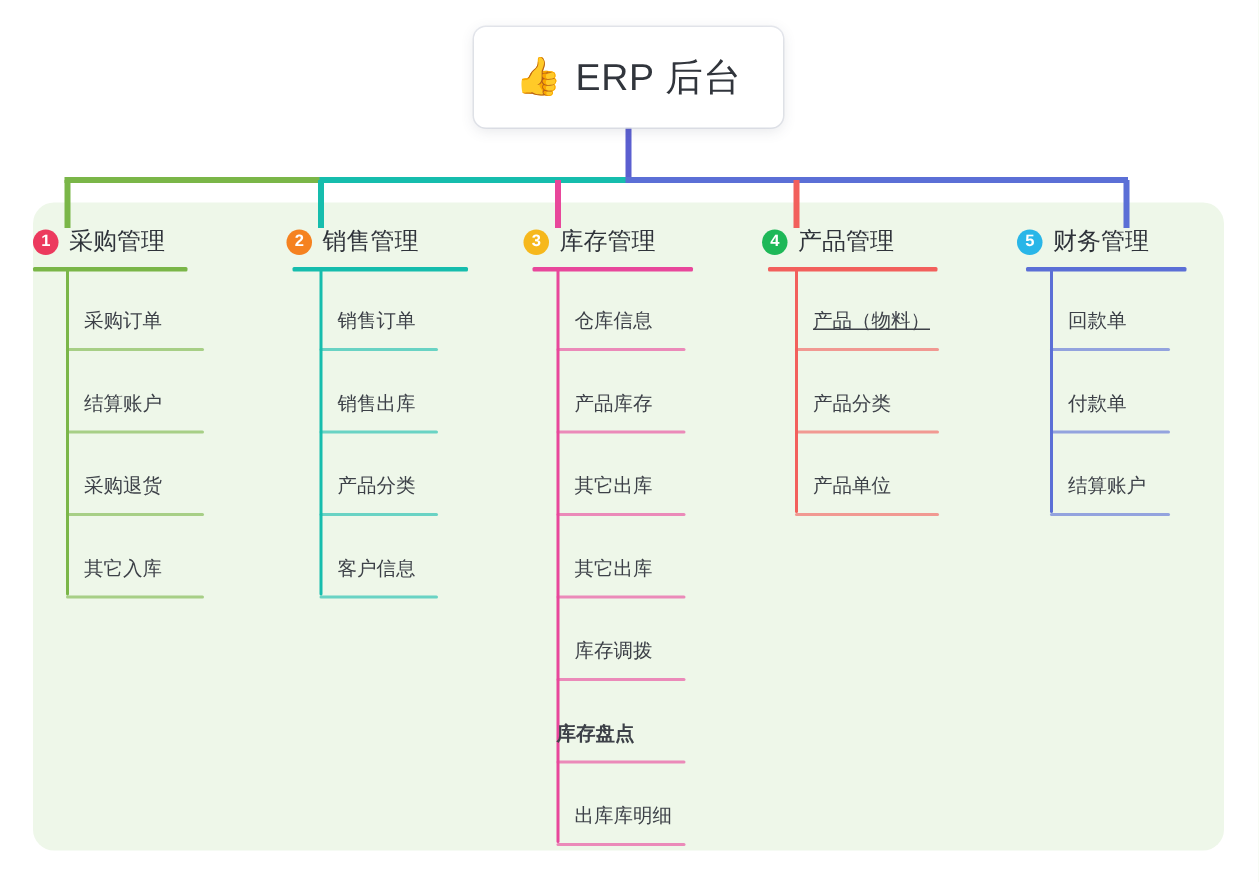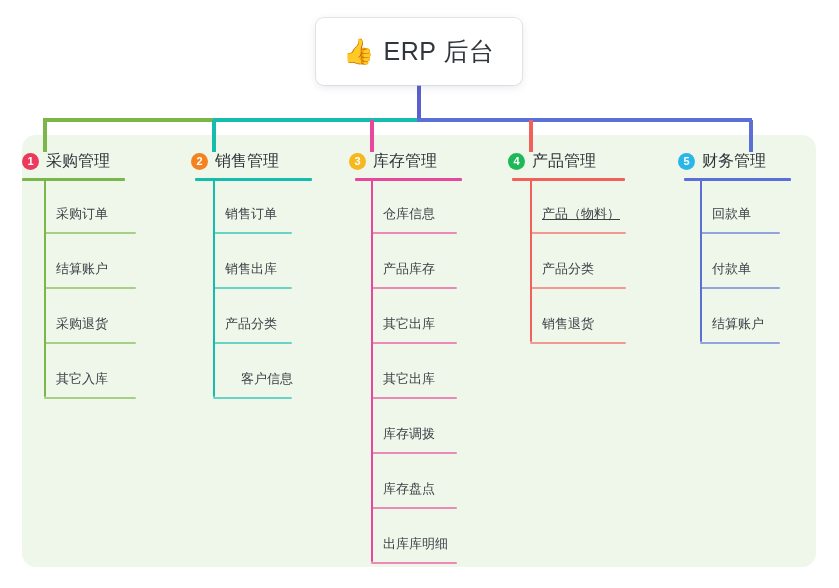--- a/index.html
+++ b/index.html
@@ -100,57 +100,57 @@
           <span class="col-title">销售管理</span>
         </div>
         <div class="head-rule" style="left: 4px; top: 28px; width: 117px; background: rgb(22, 189, 173);"></div>
         <div class="spine" style="left: 22px; top: 28px; height: 219px; background: rgb(22, 189, 173);"></div>
         <div class="item-label" style="left: 34px; top: 55px;">销售订单</div>
         <div class="item-rule" style="left: 22px; top: 82px; width: 79px; background: rgb(22, 189, 173);"></div>
         <div class="item-label" style="left: 34px; top: 110px;">销售出库</div>
         <div class="item-rule" style="left: 22px; top: 137px; width: 79px; background: rgb(22, 189, 173);"></div>
         <div class="item-label" style="left: 34px; top: 165px;">产品分类</div>
         <div class="item-rule" style="left: 22px; top: 192px; width: 79px; background: rgb(22, 189, 173);"></div>
-        <div class="item-label" style="left: 34px; top: 220px; margin-left: 16px;">客户信息</div>
+        <div class="item-label" style="left: 34px; top: 220px;">客户信息</div>
         <div class="item-rule" style="left: 22px; top: 247px; width: 79px; background: rgb(22, 189, 173);"></div>
       </div>
       <div class="col" style="left: 349px; top: 150px;">
         <div class="col-head">
           <span class="badge" style="background: rgb(246, 184, 28);">3</span>
           <span class="col-title">库存管理</span>
         </div>
         <div class="head-rule" style="left: 6px; top: 28px; width: 107px; background: rgb(232, 71, 155);"></div>
         <div class="spine" style="left: 22px; top: 28px; height: 384px; background: rgb(232, 71, 155);"></div>
         <div class="item-label" style="left: 34px; top: 55px;">仓库信息</div>
         <div class="item-rule" style="left: 22px; top: 82px; width: 86px; background: rgb(232, 71, 155);"></div>
         <div class="item-label" style="left: 34px; top: 110px;">产品库存</div>
         <div class="item-rule" style="left: 22px; top: 137px; width: 86px; background: rgb(232, 71, 155);"></div>
         <div class="item-label" style="left: 34px; top: 165px;">其它出库</div>
         <div class="item-rule" style="left: 22px; top: 192px; width: 86px; background: rgb(232, 71, 155);"></div>
         <div class="item-label" style="left: 34px; top: 220px;">其它出库</div>
         <div class="item-rule" style="left: 22px; top: 247px; width: 86px; background: rgb(232, 71, 155);"></div>
         <div class="item-label" style="left: 34px; top: 275px;">库存调拨</div>
         <div class="item-rule" style="left: 22px; top: 302px; width: 86px; background: rgb(232, 71, 155);"></div>
-        <div class="item-label" style="left: 34px; top: 330px;">库存盘点</div>
+        <div class="item-label" style="left: 22px; top: 330px; font-weight: bold;">库存盘点</div>
         <div class="item-rule" style="left: 22px; top: 357px; width: 86px; background: rgb(232, 71, 155);"></div>
         <div class="item-label" style="left: 34px; top: 385px;">出库库明细</div>
         <div class="item-rule" style="left: 22px; top: 412px; width: 86px; background: rgb(232, 71, 155);"></div>
       </div>
       <div class="col" style="left: 508px; top: 150px;">
         <div class="col-head">
           <span class="badge" style="background: rgb(30, 184, 88);">4</span>
           <span class="col-title">产品管理</span>
         </div>
         <div class="head-rule" style="left: 4px; top: 28px; width: 113px; background: rgb(242, 96, 92);"></div>
         <div class="spine" style="left: 22px; top: 28px; height: 164px; background: rgb(242, 96, 92);"></div>
         <div class="item-label" style="left: 34px; top: 55px; text-decoration: underline;">产品（物料）</div>
         <div class="item-rule" style="left: 22px; top: 82px; width: 96px; background: rgb(242, 96, 92);"></div>
         <div class="item-label" style="left: 34px; top: 110px;">产品分类</div>
         <div class="item-rule" style="left: 22px; top: 137px; width: 96px; background: rgb(242, 96, 92);"></div>
-        <div class="item-label" style="left: 34px; top: 165px;">销售退货</div>
+        <div class="item-label" style="left: 34px; top: 165px;">产品单位</div>
         <div class="item-rule" style="left: 22px; top: 192px; width: 96px; background: rgb(242, 96, 92);"></div>
       </div>
       <div class="col" style="left: 678px; top: 150px;">
         <div class="col-head">
           <span class="badge" style="background: rgb(41, 182, 232);">5</span>
           <span class="col-title">财务管理</span>
         </div>
         <div class="head-rule" style="left: 6px; top: 28px; width: 107px; background: rgb(91, 111, 214);"></div>
         <div class="spine" style="left: 22px; top: 28px; height: 164px; background: rgb(91, 111, 214);"></div>
         <div class="item-label" style="left: 34px; top: 55px;">回款单</div>

